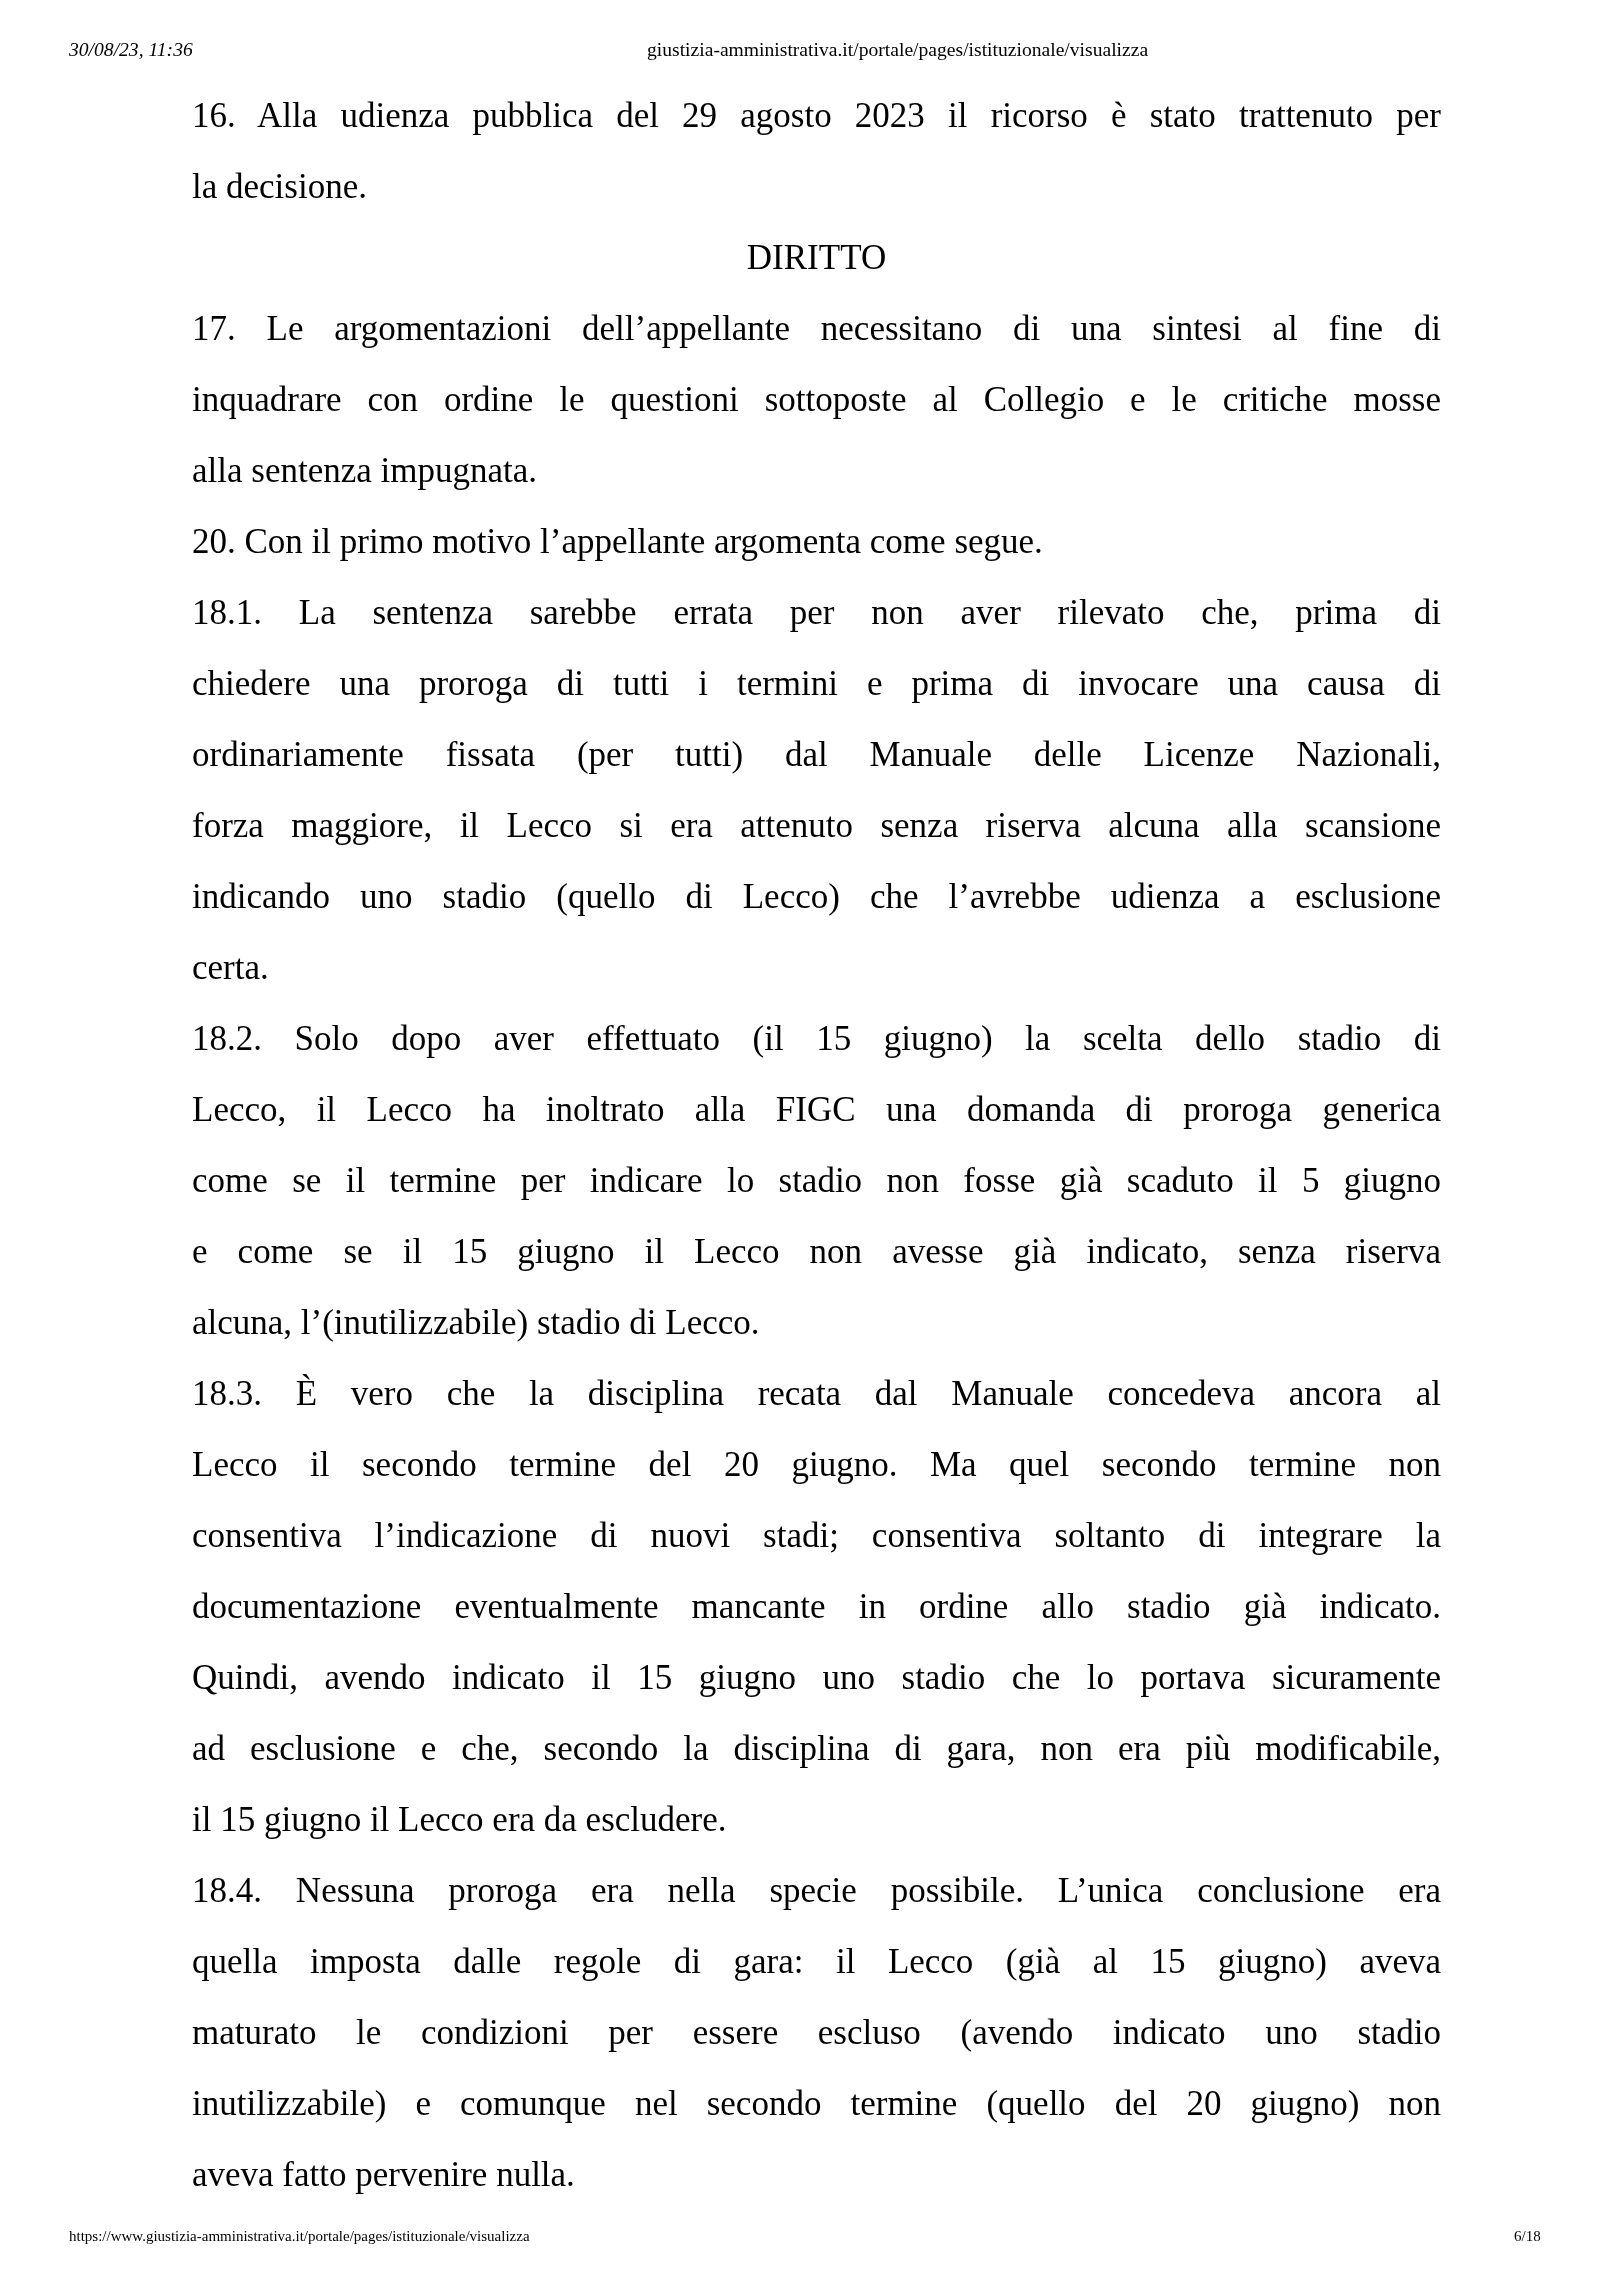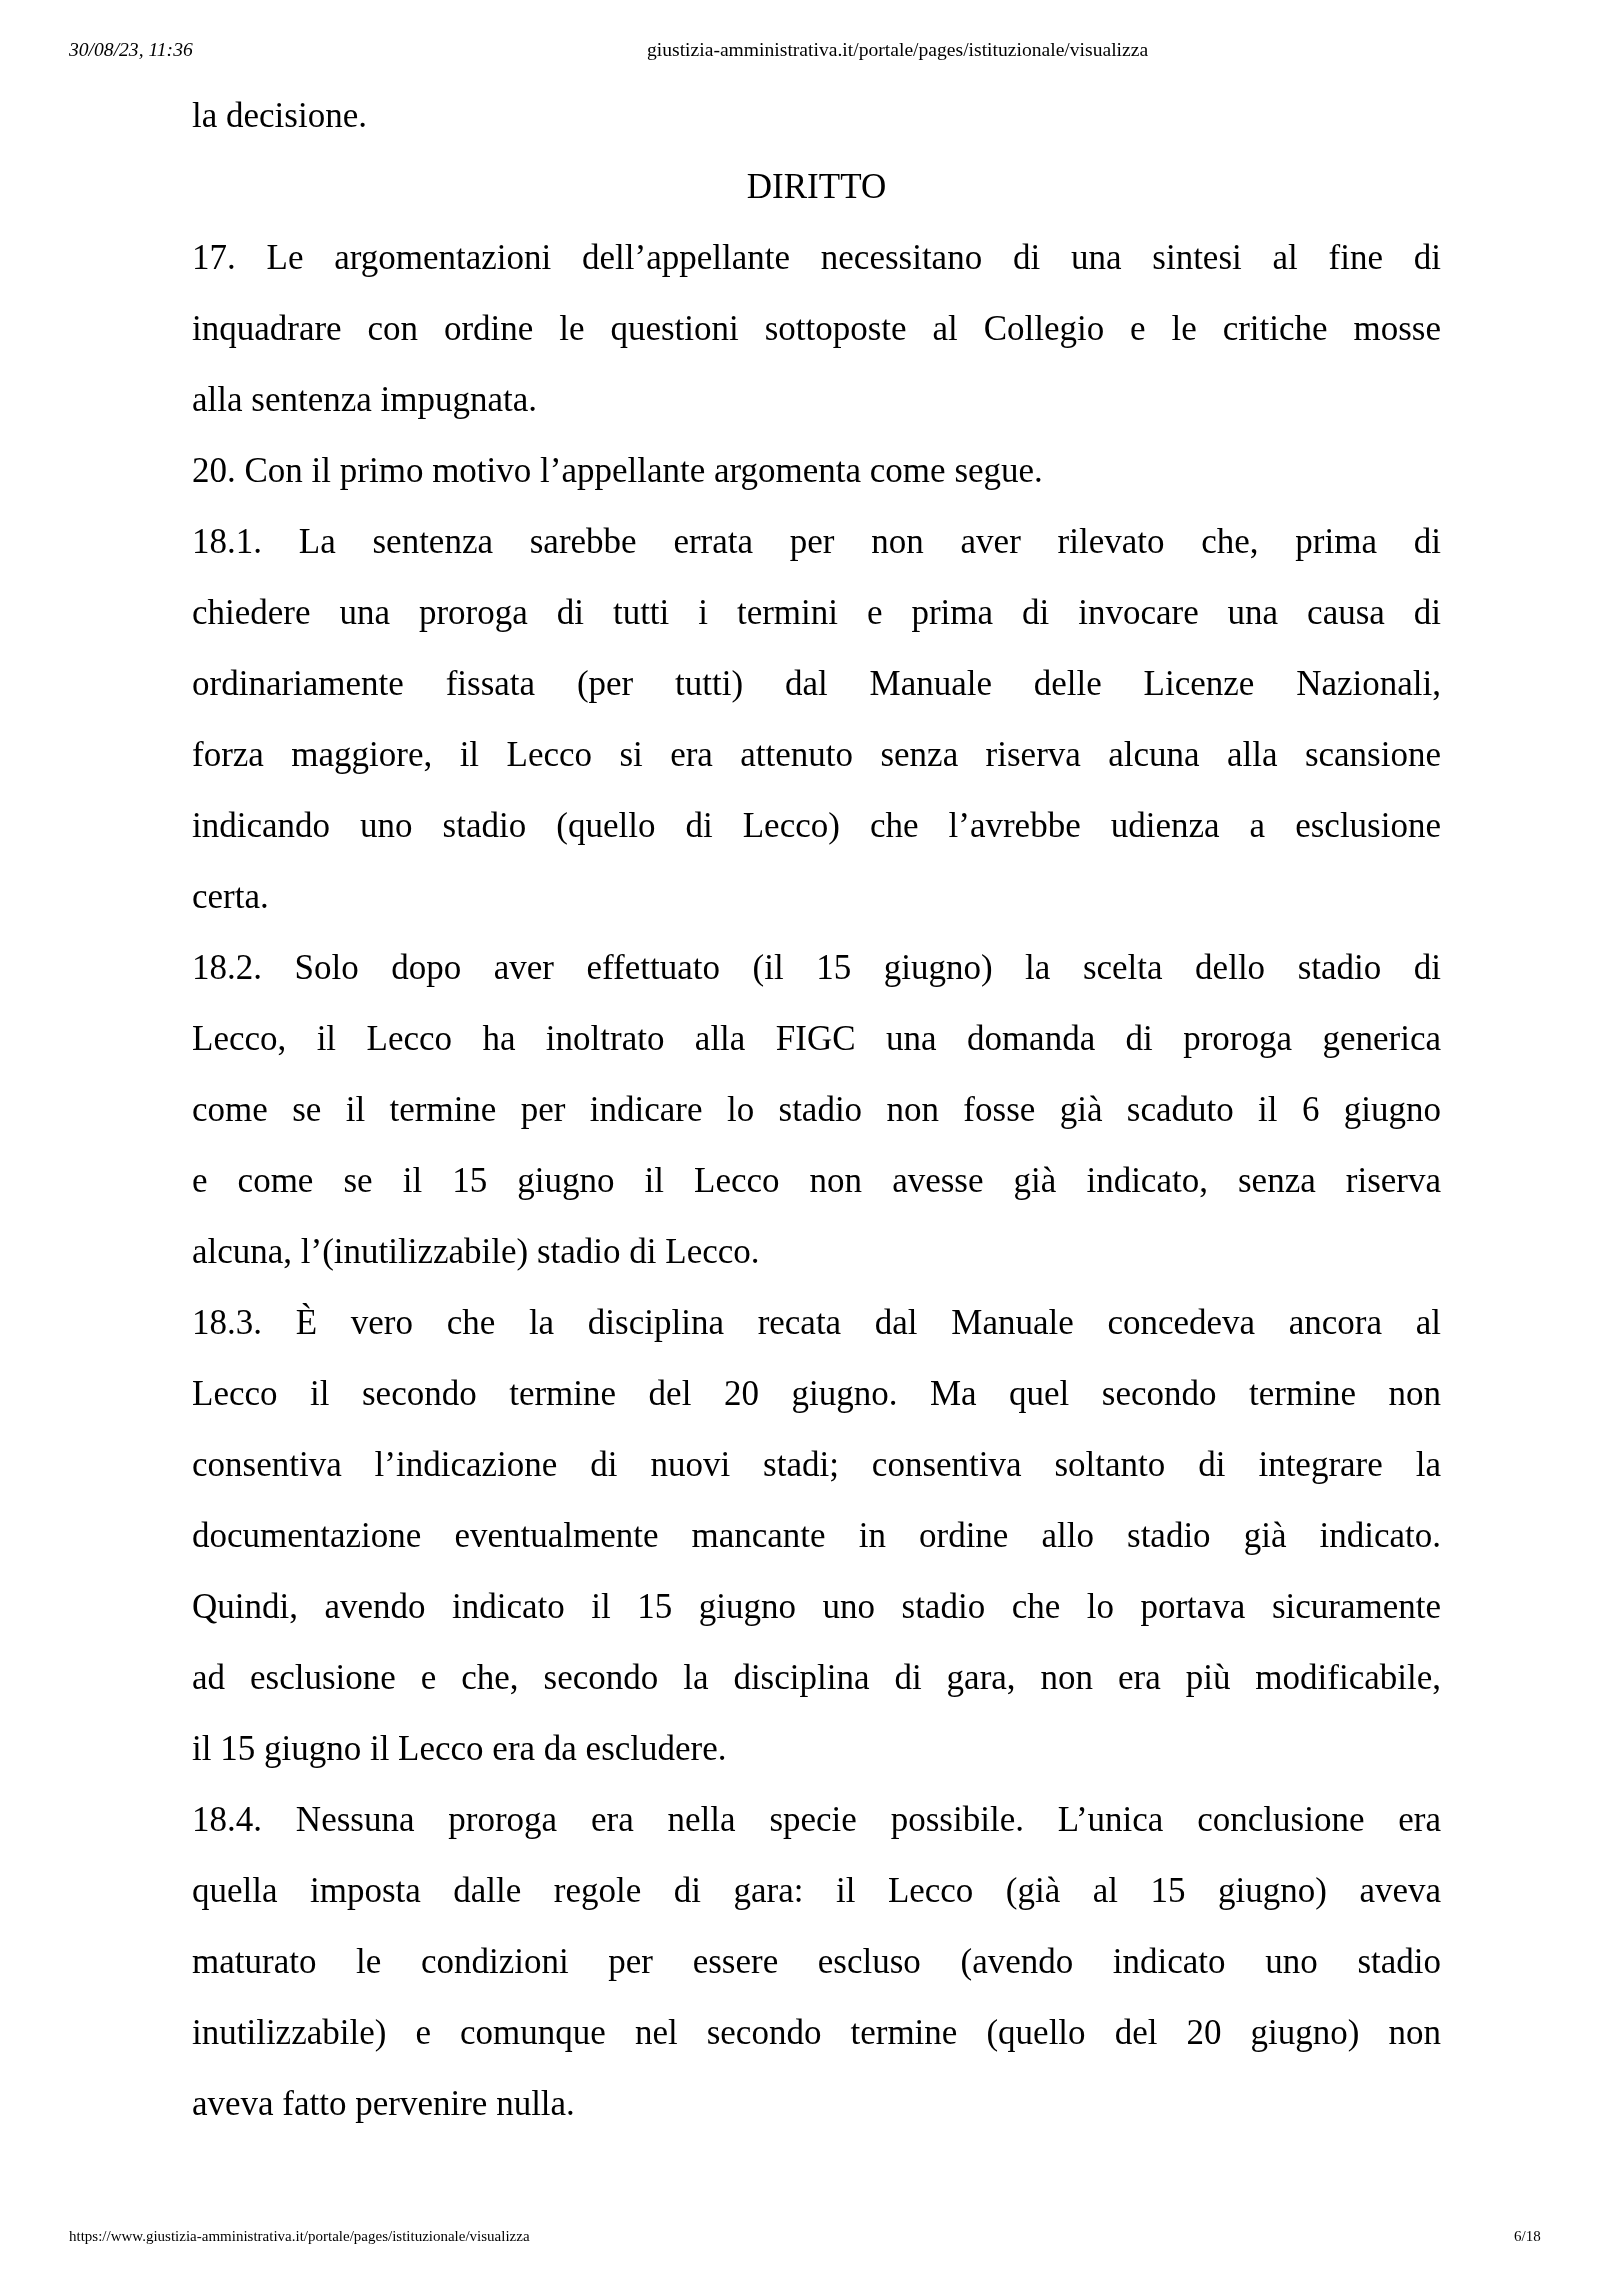--- a/index.html
+++ b/index.html
@@ -17,35 +17,36 @@
   .line.last { text-align-last:left; }
   .line.center { text-align:center; text-align-last:center; }
 </style>
 </head>
 <body>
 
 <div class="hdr hdr-left">30/08/23, 11:36</div>
 <div class="hdr hdr-center">giustizia-amministrativa.it/portale/pages/istituzionale/visualizza</div>
 
 <div class="body" id="doc-body">
+    <div class="line">16. Alla udienza pubblica del 29 agosto 2023 il ricorso è stato trattenuto per</div>
     <div class="line last">la decisione.</div>
     <div class="line center">DIRITTO</div>
     <div class="line">17. Le argomentazioni dell’appellante necessitano di una sintesi al fine di</div>
     <div class="line">inquadrare con ordine le questioni sottoposte al Collegio e le critiche mosse</div>
     <div class="line last">alla sentenza impugnata.</div>
     <div class="line last">20. Con il primo motivo l’appellante argomenta come segue.</div>
     <div class="line">18.1. La sentenza sarebbe errata per non aver rilevato che, prima di</div>
     <div class="line">chiedere una proroga di tutti i termini e prima di invocare una causa di</div>
     <div class="line">ordinariamente fissata (per tutti) dal Manuale delle Licenze Nazionali,</div>
     <div class="line">forza maggiore, il Lecco si era attenuto senza riserva alcuna alla scansione</div>
     <div class="line">indicando uno stadio (quello di Lecco) che l’avrebbe udienza a esclusione</div>
     <div class="line last">certa.</div>
     <div class="line">18.2. Solo dopo aver effettuato (il 15 giugno) la scelta dello stadio di</div>
     <div class="line">Lecco, il Lecco ha inoltrato alla FIGC una domanda di proroga generica</div>
-    <div class="line">come se il termine per indicare lo stadio non fosse già scaduto il 6 giugno</div>
+    <div class="line">come se il termine per indicare lo stadio non fosse già scaduto il 5 giugno</div>
     <div class="line">e come se il 15 giugno il Lecco non avesse già indicato, senza riserva</div>
     <div class="line last">alcuna, l’(inutilizzabile) stadio di Lecco.</div>
     <div class="line">18.3. È vero che la disciplina recata dal Manuale concedeva ancora al</div>
     <div class="line">Lecco il secondo termine del 20 giugno. Ma quel secondo termine non</div>
     <div class="line">consentiva l’indicazione di nuovi stadi; consentiva soltanto di integrare la</div>
     <div class="line">documentazione eventualmente mancante in ordine allo stadio già indicato.</div>
     <div class="line">Quindi, avendo indicato il 15 giugno uno stadio che lo portava sicuramente</div>
     <div class="line">ad esclusione e che, secondo la disciplina di gara, non era più modificabile,</div>
     <div class="line last">il 15 giugno il Lecco era da escludere.</div>
     <div class="line">18.4. Nessuna proroga era nella specie possibile. L’unica conclusione era</div>

